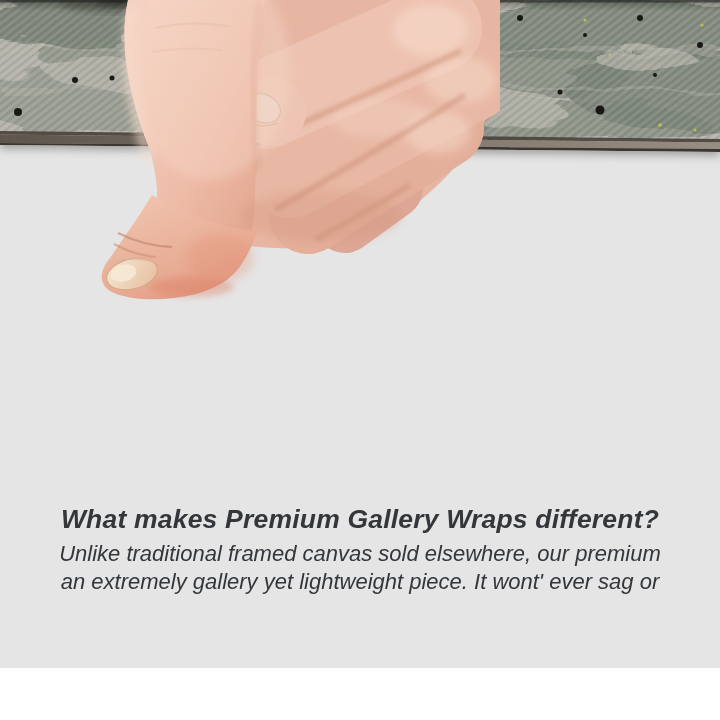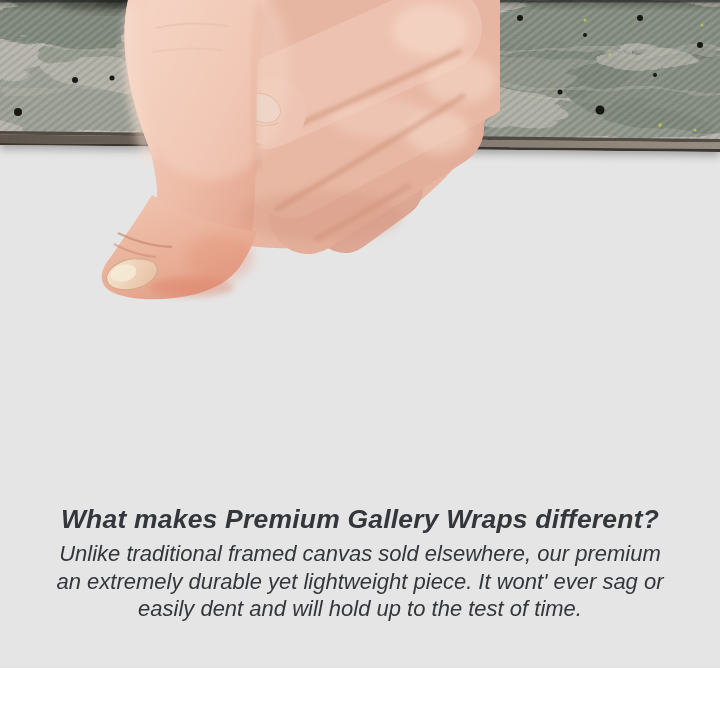--- a/index.html
+++ b/index.html
@@ -248,17 +248,16 @@
         <ellipse cx="160" cy="258" rx="34" ry="24" fill="#e38f73" opacity="0.30" filter="url(#hblur5)"></ellipse>
         <ellipse cx="262" cy="216" rx="80" ry="26" fill="#d4937a" opacity="0.30" filter="url(#hblur5)"></ellipse>
         <ellipse cx="150" cy="70" rx="80" ry="110" fill="#f8dccd" opacity="0.35" filter="url(#hblur5)"></ellipse>
       </g>
     </svg>
   </div>
 
   <div class="text-block">
     <h1 class="headline">What makes Premium Gallery Wraps different?</h1>
     <div class="body-line">Unlike traditional framed canvas sold elsewhere, our premium</div>
-    <div class="body-line">an extremely durable yet lightweight piece. It wont' ever sag or</div>
-    <div class="body-line">easily dent and will hold up to the test of time.</div>
+    <div class="body-line">an extremely gallery yet lightweight piece. It wont' ever sag or</div>
   </div>
 
 </div>
 
 </body></html>

